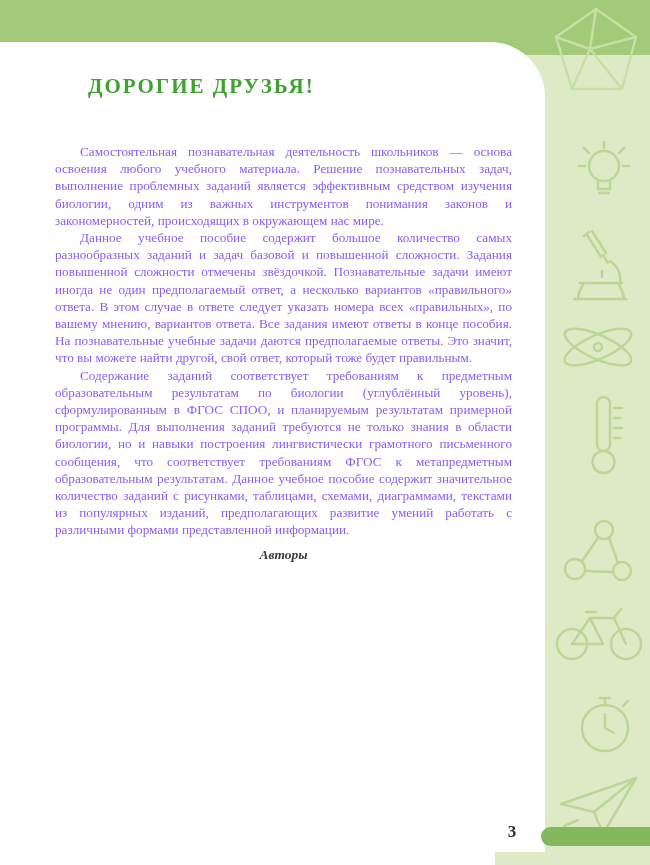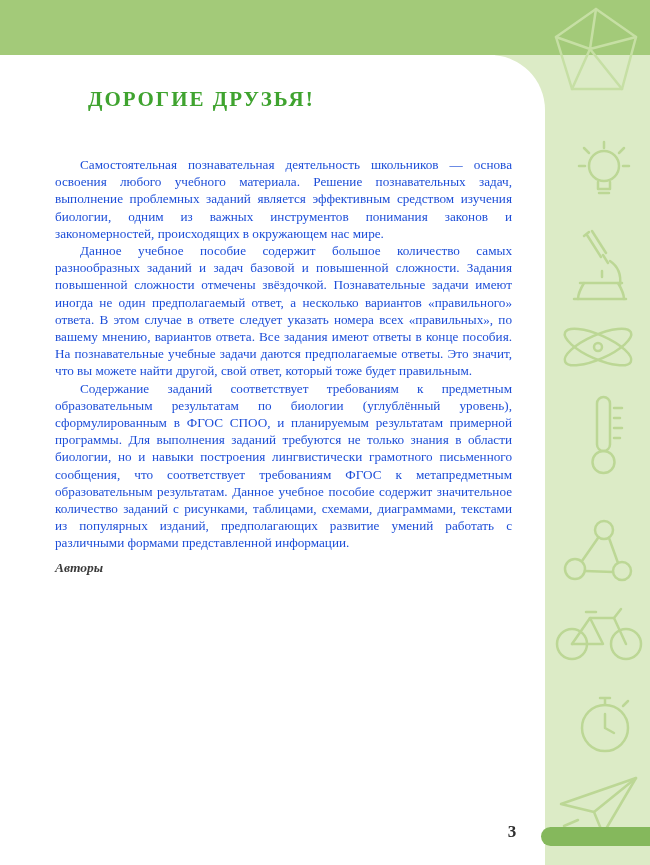--- a/index.html
+++ b/index.html
@@ -18,44 +18,44 @@
   .strip svg{position:absolute;}
   
   .topband{
     position:absolute;left:0;top:0;width:650px;height:55px;
     background:#a3ca79;
     overflow:visible;
   }
   .topband svg{position:absolute;}
   
   .sheet{
-    position:absolute;left:0;top:55px;width:545px;height:810px;
+    position:absolute;left:0;top:42px;width:545px;height:810px;
     background:#ffffff;
     border-top-right-radius:55px;
     box-sizing:border-box;
     padding:32px 33px 0 55px;
   }
   .sheet h1{
     margin:0 0 44px 33px;
     font-size:21px;
     font-weight:700;
     letter-spacing:2px;
     color:#3fa32f;
   }
   .sheet p{
     margin:0;
     font-size:13.2px;
     line-height:17.2px;
-    color:#1d4ed8;
+    color:#8b5cf6;
     text-align:justify;
     text-indent:1.9em;
   }
   .signature{
     margin-top:8px;
-    text-align:left;
+    text-align:center;
     font-style:italic;
     font-weight:700;
     font-size:13.5px;
     color:#3b3b3b;
   }
   
   .pagenum{
     position:absolute;left:495px;top:822px;width:34px;
     text-align:center;
     font-size:17px;font-weight:700;color:#2e2e2e;

